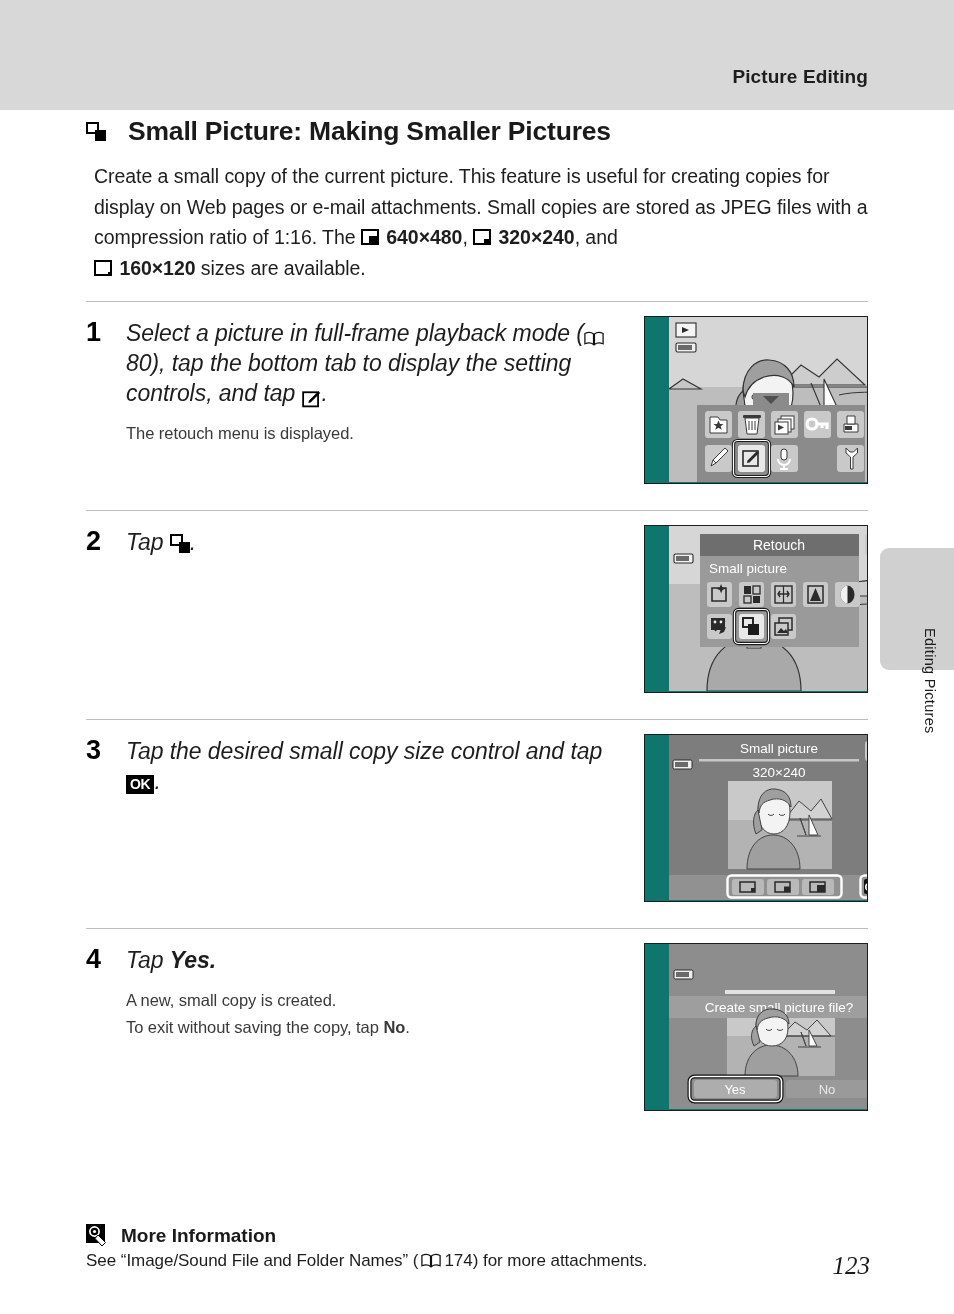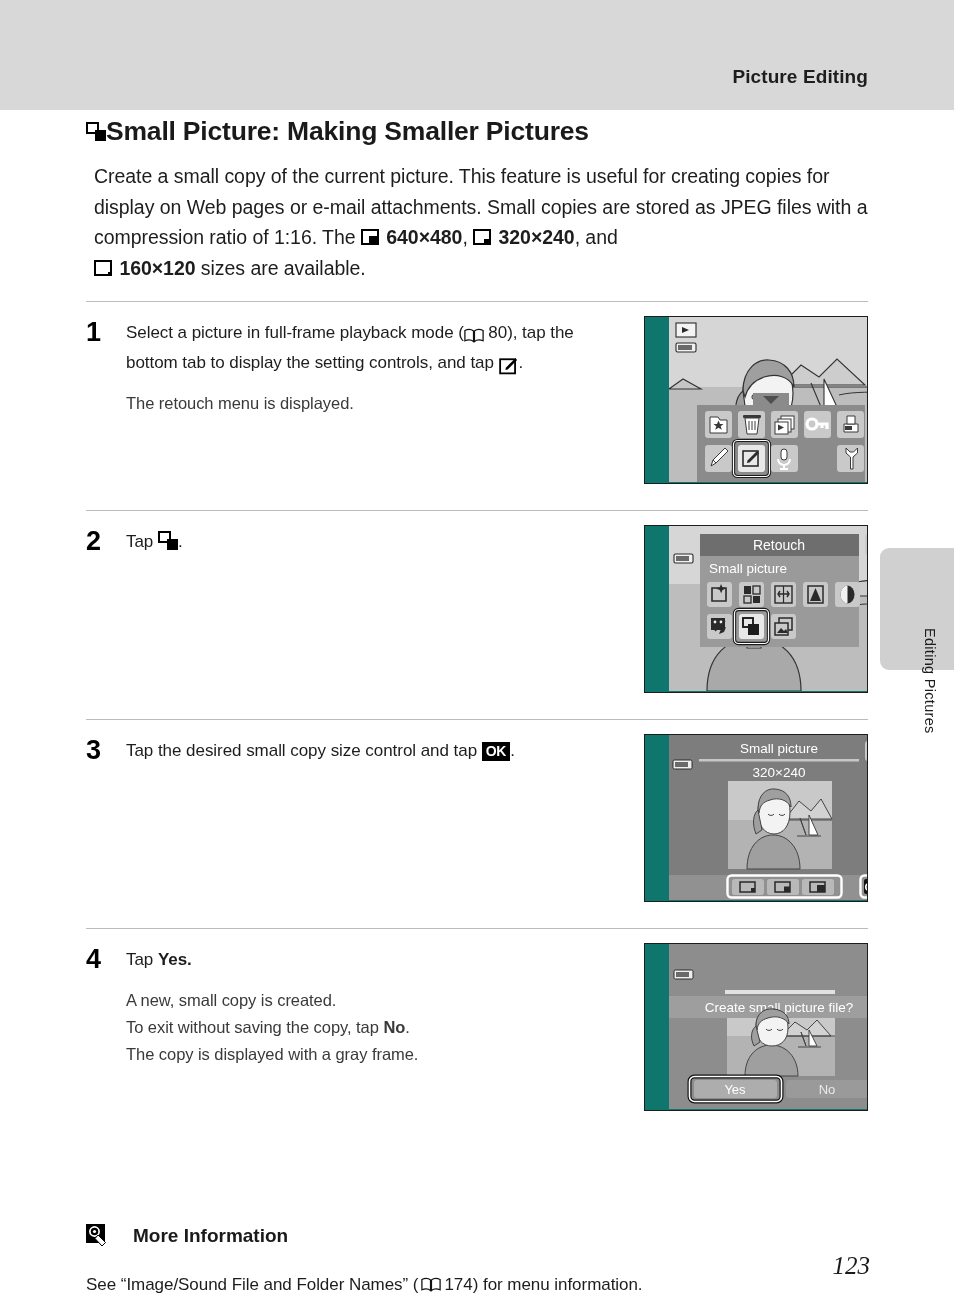--- a/index.html
+++ b/index.html
@@ -38,43 +38,43 @@
     writing-mode: vertical-rl;
     letter-spacing: .3px;
     white-space: nowrap;
   }
 
   
   .body { position: absolute; left: 86px; top: 116px; width: 782px; }
 
   h1.title {
     font-size: 26.5px; font-weight: 700; letter-spacing: -.2px;
-    display: flex; align-items: center; gap: 0;
+    display: flex; align-items: center; gap: 22px;
     margin-bottom: 14px;
   }
   p.intro {
     font-size: 19.5px; line-height: 30.5px; color: #1d1d1d;
     letter-spacing: -.05px;
     margin-left: 8px;
   }
   p.intro b { font-weight: 700; }
 
   .rule { height: 1px; background: #bcbcbc; margin: 18px 0 0 0; }
 
   
   .step { display: flex; position: relative; padding: 16px 0 16px 0; min-height: 190px; }
   .step-num {
     width: 40px; flex: 0 0 40px;
     font-size: 27px; font-weight: 700; line-height: 28px;
     color: #000;
   }
   .step-body { flex: 1 1 auto; padding-right: 12px; max-width: 510px; }
   .step-lead {
-    font-size: 17px; line-height: 30px; color: #1d1d1d;
-    display: inline; letter-spacing: -.05px;
+    font-size: 23px; line-height: 30px; color: #1d1d1d;
+    display: inline; letter-spacing: -.05px; font-style: italic;
   }
   .step-sub {
     font-size: 16.5px; line-height: 27px; color: #3a3a3a;
     margin-top: 12px; letter-spacing: -.05px;
   }
   .step-sub + .step-sub { margin-top: 0; }
 
   .shot-wrap { position: absolute; right: 0; top: 14px; }
 
   
@@ -117,26 +117,26 @@
     width: 224px; height: 168px;
     border: 1.6px solid #1d1d1d;
     position: relative; overflow: hidden;
     background: #0f766e;
     padding-left: 24px;
   }
   .shot svg { display: block; }
 
   
   .more-head {
-    display: flex; align-items: center; gap: 23px;
+    display: flex; align-items: center; gap: 11px;
     font-size: 19px; font-weight: 700;
   }
   .more-text {
     font-size: 17px; line-height: 26px; color: #1d1d1d;
-    margin-top: 24px; letter-spacing: -.05px;
+    margin-top: 0; letter-spacing: -.05px;
     display: flex; align-items: baseline; gap: 0px; flex-wrap: wrap;
   }
 
   .page-num {
     position: absolute; right: 84px; bottom: 34px;
     font-size: 25px; font-weight: 400; font-style: italic;
     font-family: "Liberation Serif", serif;
   }
 </style>
 </head>
@@ -422,23 +422,20 @@
       <div class="step-body">
         <div>
           <span class="step-lead">Tap </span><b class="step-lead">Yes</b><b class="step-lead">.</b>
         </div>
         <div class="step-sub">
           <span>A new, small copy is created.</span>
         </div>
         <div class="step-sub">
           <span>To exit without saving the copy, tap </span><b>No</b><span>.</span>
         </div>
-        <div class="step-sub">
-          <span>The copy is displayed with a gray frame.</span>
-        </div>
       </div>
 
       <div class="shot-wrap">
         <div class="shot">
           <svg width="221" height="165" viewBox="0 0 221 165">
             <rect x="0" y="0" width="221" height="165" fill="#8d8d8d"></rect>
             <rect x="5" y="26" width="19" height="9" rx="1.5" fill="#efefef" stroke="#2a2a2a" stroke-width="1"></rect>
             <rect x="7" y="28" width="13" height="5" fill="#6a6a6a"></rect>
             <rect x="56" y="46" width="110" height="4" fill="#e2e2e2"></rect>
             <rect x="0" y="52" width="221" height="22" fill="#9e9e9e"></rect>
@@ -485,19 +482,19 @@
 
     <div class="more-text">
       <span>See “Image/Sound File and Folder Names” (</span>
       <span class="ic" style="margin:0 3px;">
         <svg class="ic-book" viewBox="0 0 22 16">
           <path d="M1 2.5 C4 1, 8 1, 10.5 3 L10.5 14.5 C8 12.5, 4 12.5, 1 13.8 Z" fill="none" stroke="#111" stroke-width="1.4"></path>
           <path d="M21 2.5 C18 1, 14 1, 11.5 3 L11.5 14.5 C14 12.5, 18 12.5, 21 13.8 Z" fill="none" stroke="#111" stroke-width="1.4"></path>
         </svg>
       </span>
       <span>174</span>
-      <span>) for menu information.</span>
+      <span>) for more attachments.</span>
     </div>
 
   </div>
 
   <div class="page-num">123</div>
 </div>
 
 </body></html>

